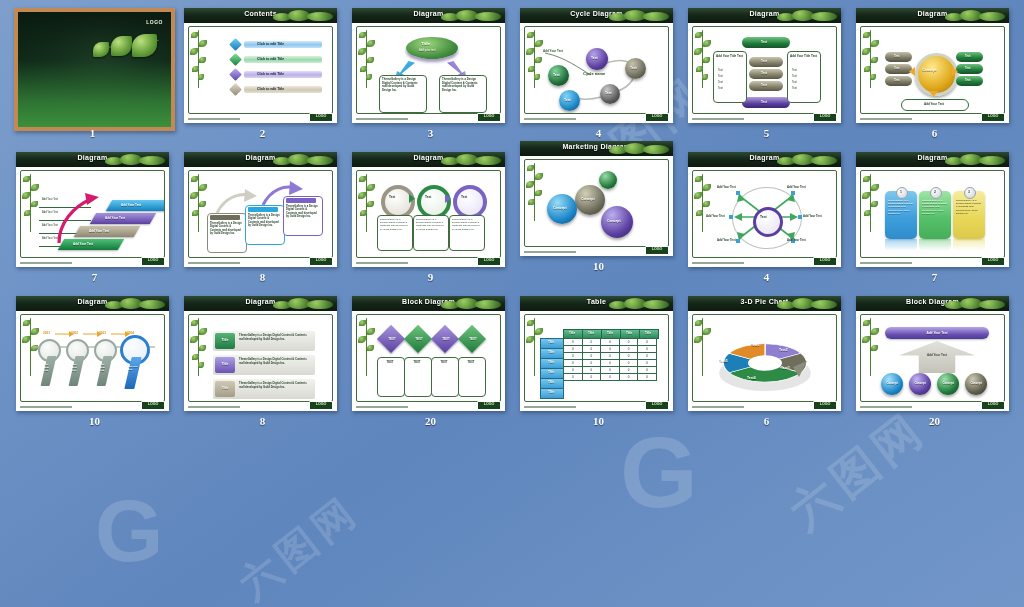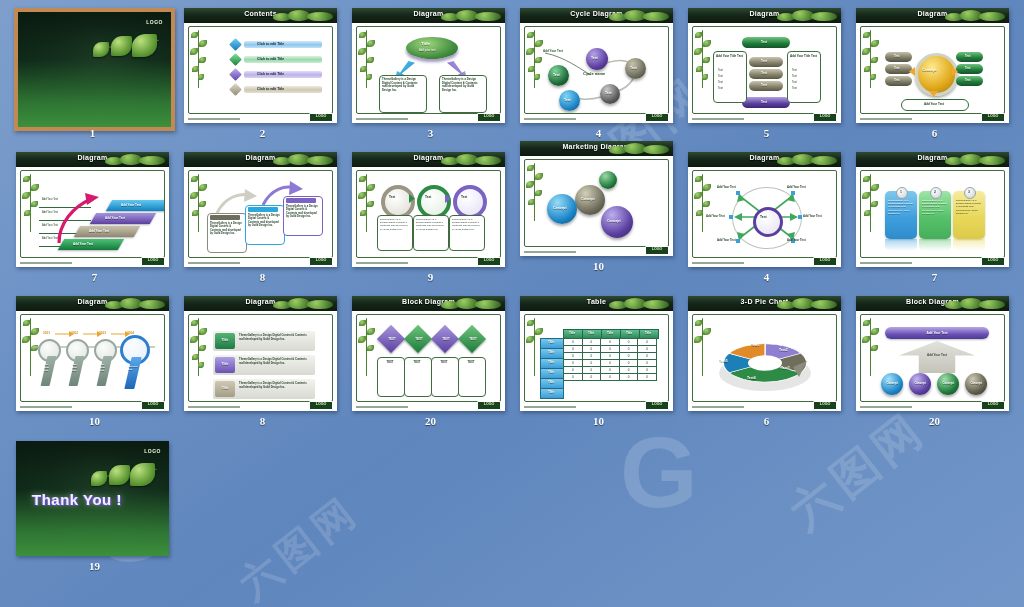--- a/index.html
+++ b/index.html
@@ -996,28 +996,14 @@
       <div class="foot">
         <div class="line"></div>
         <div class="logo">
             <span>LOGO</span>
           </div>
       </div>
     </div>
     <div class="slidenum" style="top:119px;">20</div>
   </div>
 
-  <div class="cell" style="left:16px;top:441px;width:157px;height:131px;">
-    <div class="titleslide">
-      <div class="tgrad"></div>
-      <div class="logotext">LOGO</div>
-      <div class="leafgrp">
-        <div class="br" style="left:6px;top:10px;width:62px;transform:rotate(-8deg);"></div>
-        <div class="lf" style="left:2px;top:8px;width:16px;height:15px;"></div>
-        <div class="lf" style="left:20px;top:2px;width:21px;height:20px;"></div>
-        <div class="lf" style="left:41px;top:0px;width:25px;height:23px;"></div>
-      </div>
-      <div class="thanks">Thank You !</div>
-    </div>
-    <div class="slidenum" style="top:119px;">19</div>
-  </div>
 
 </div>
 
 </body></html>

